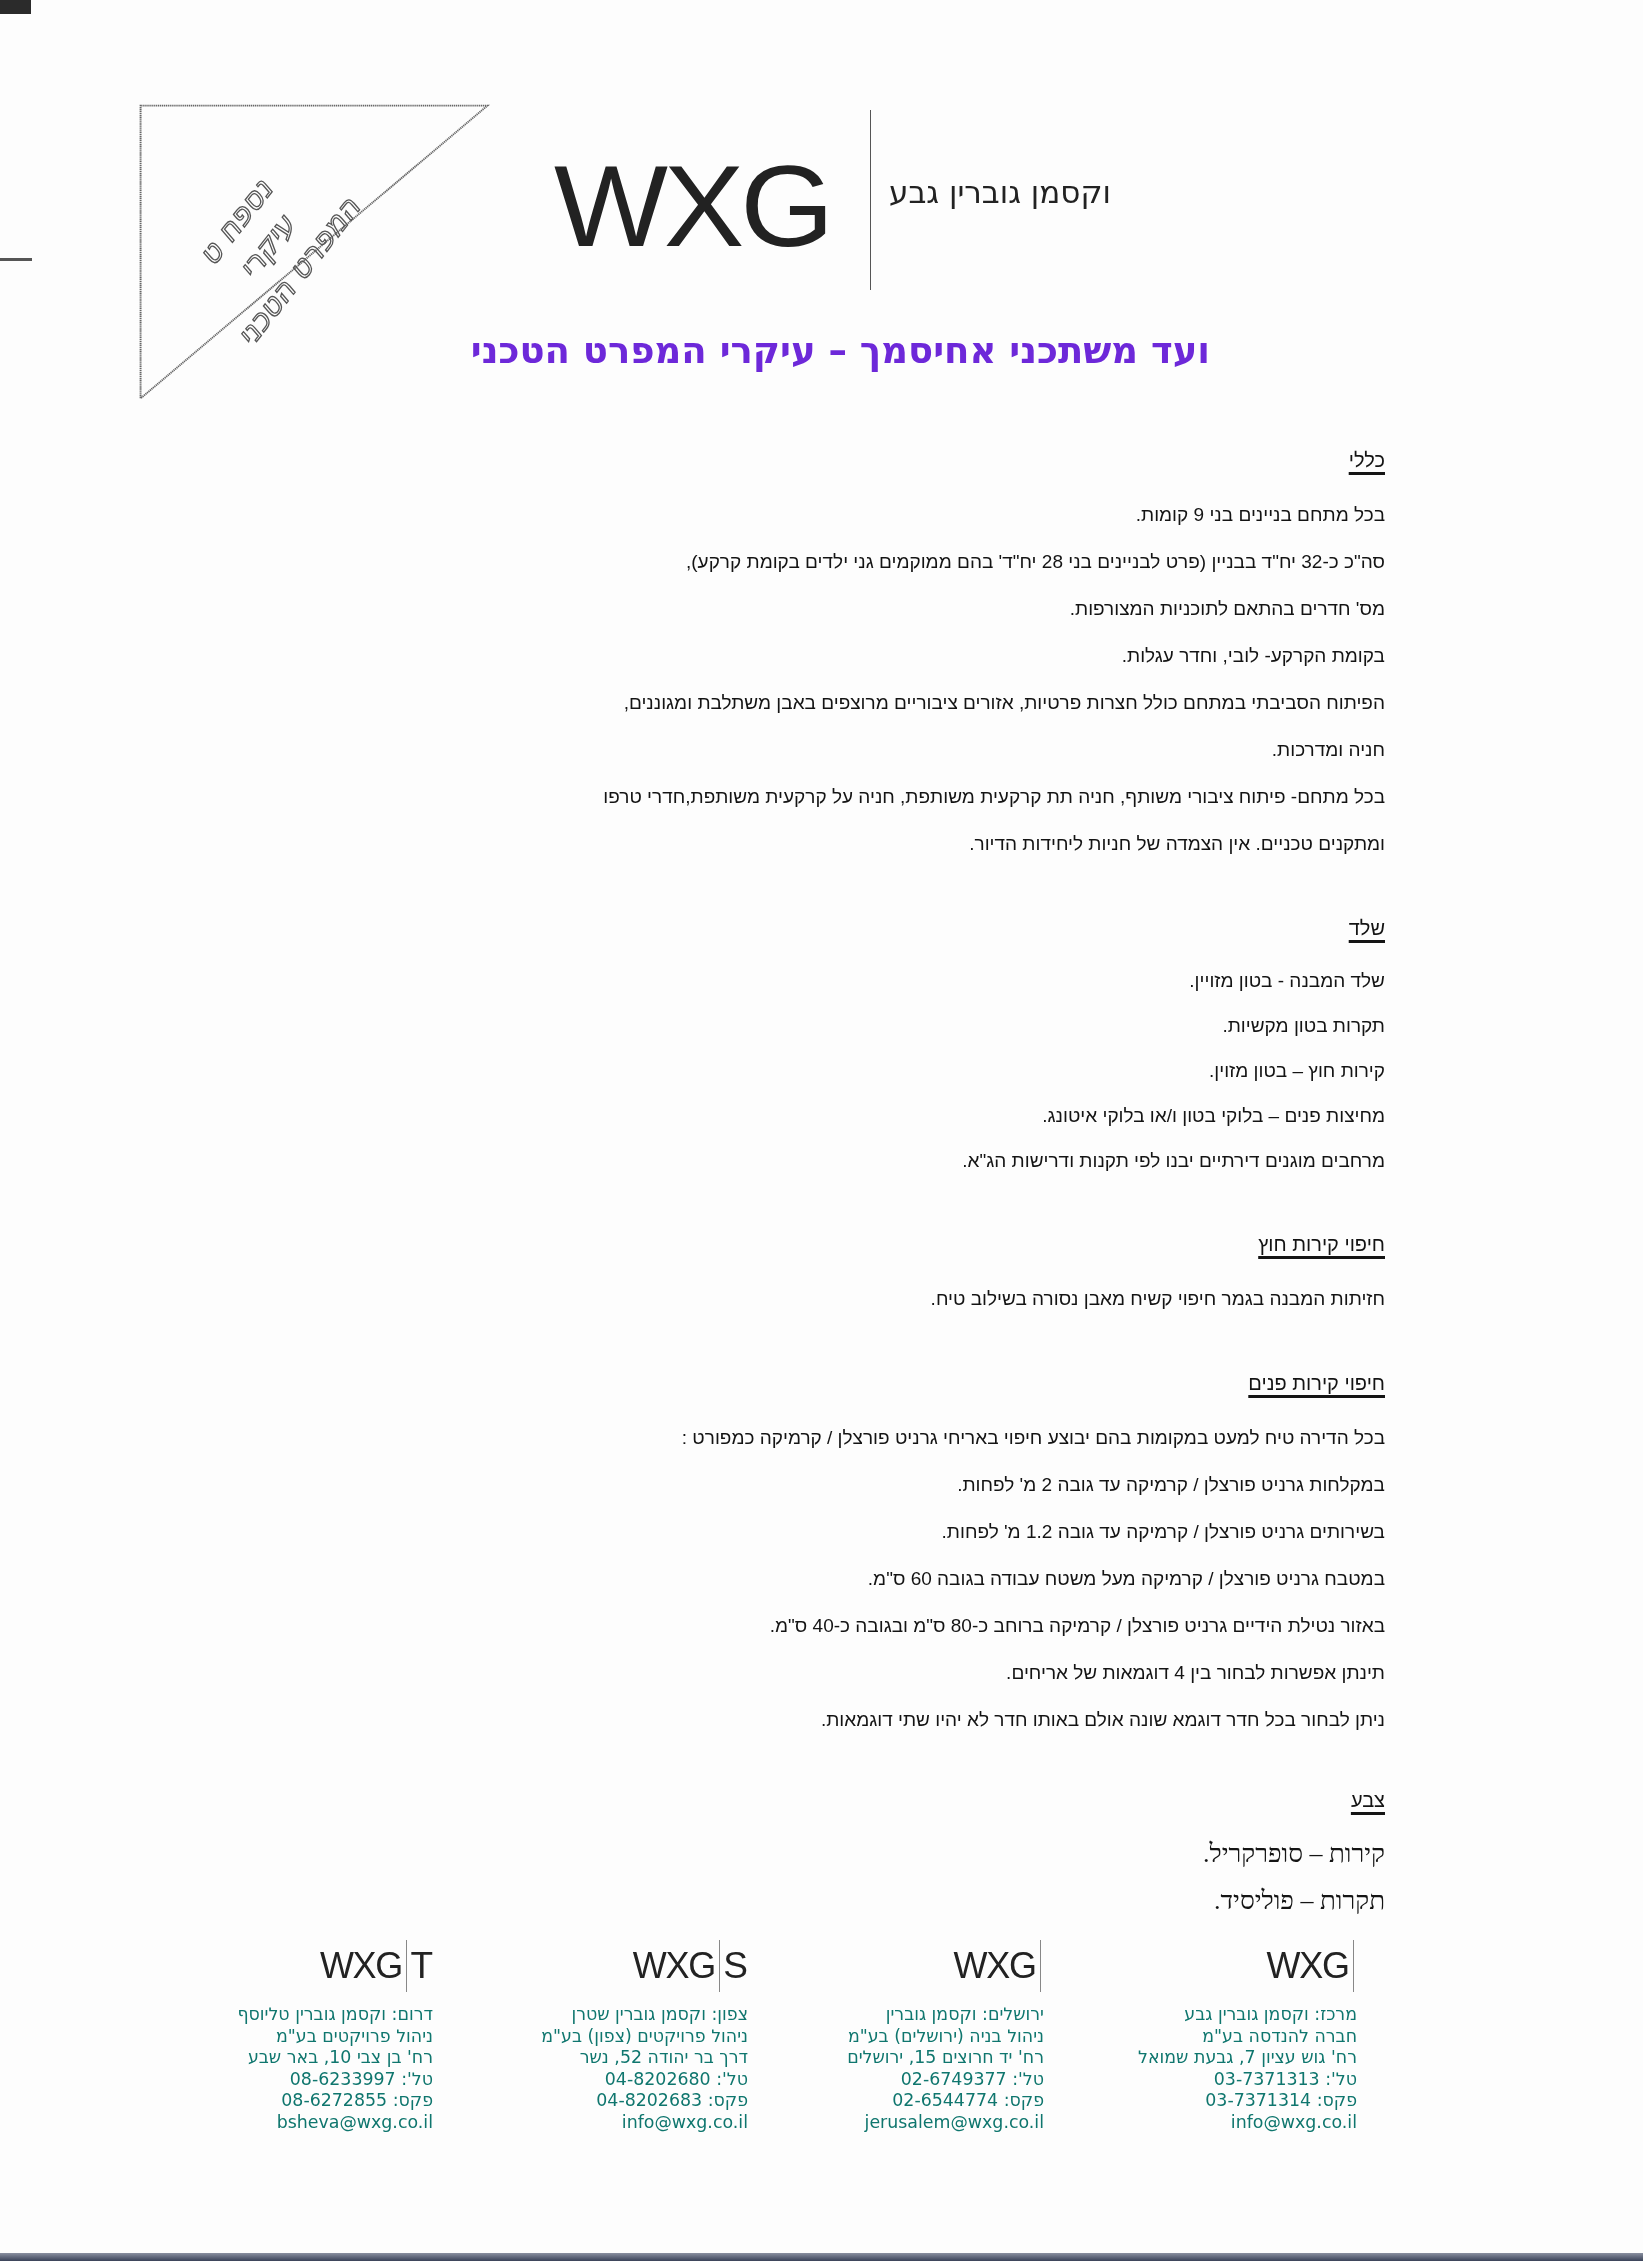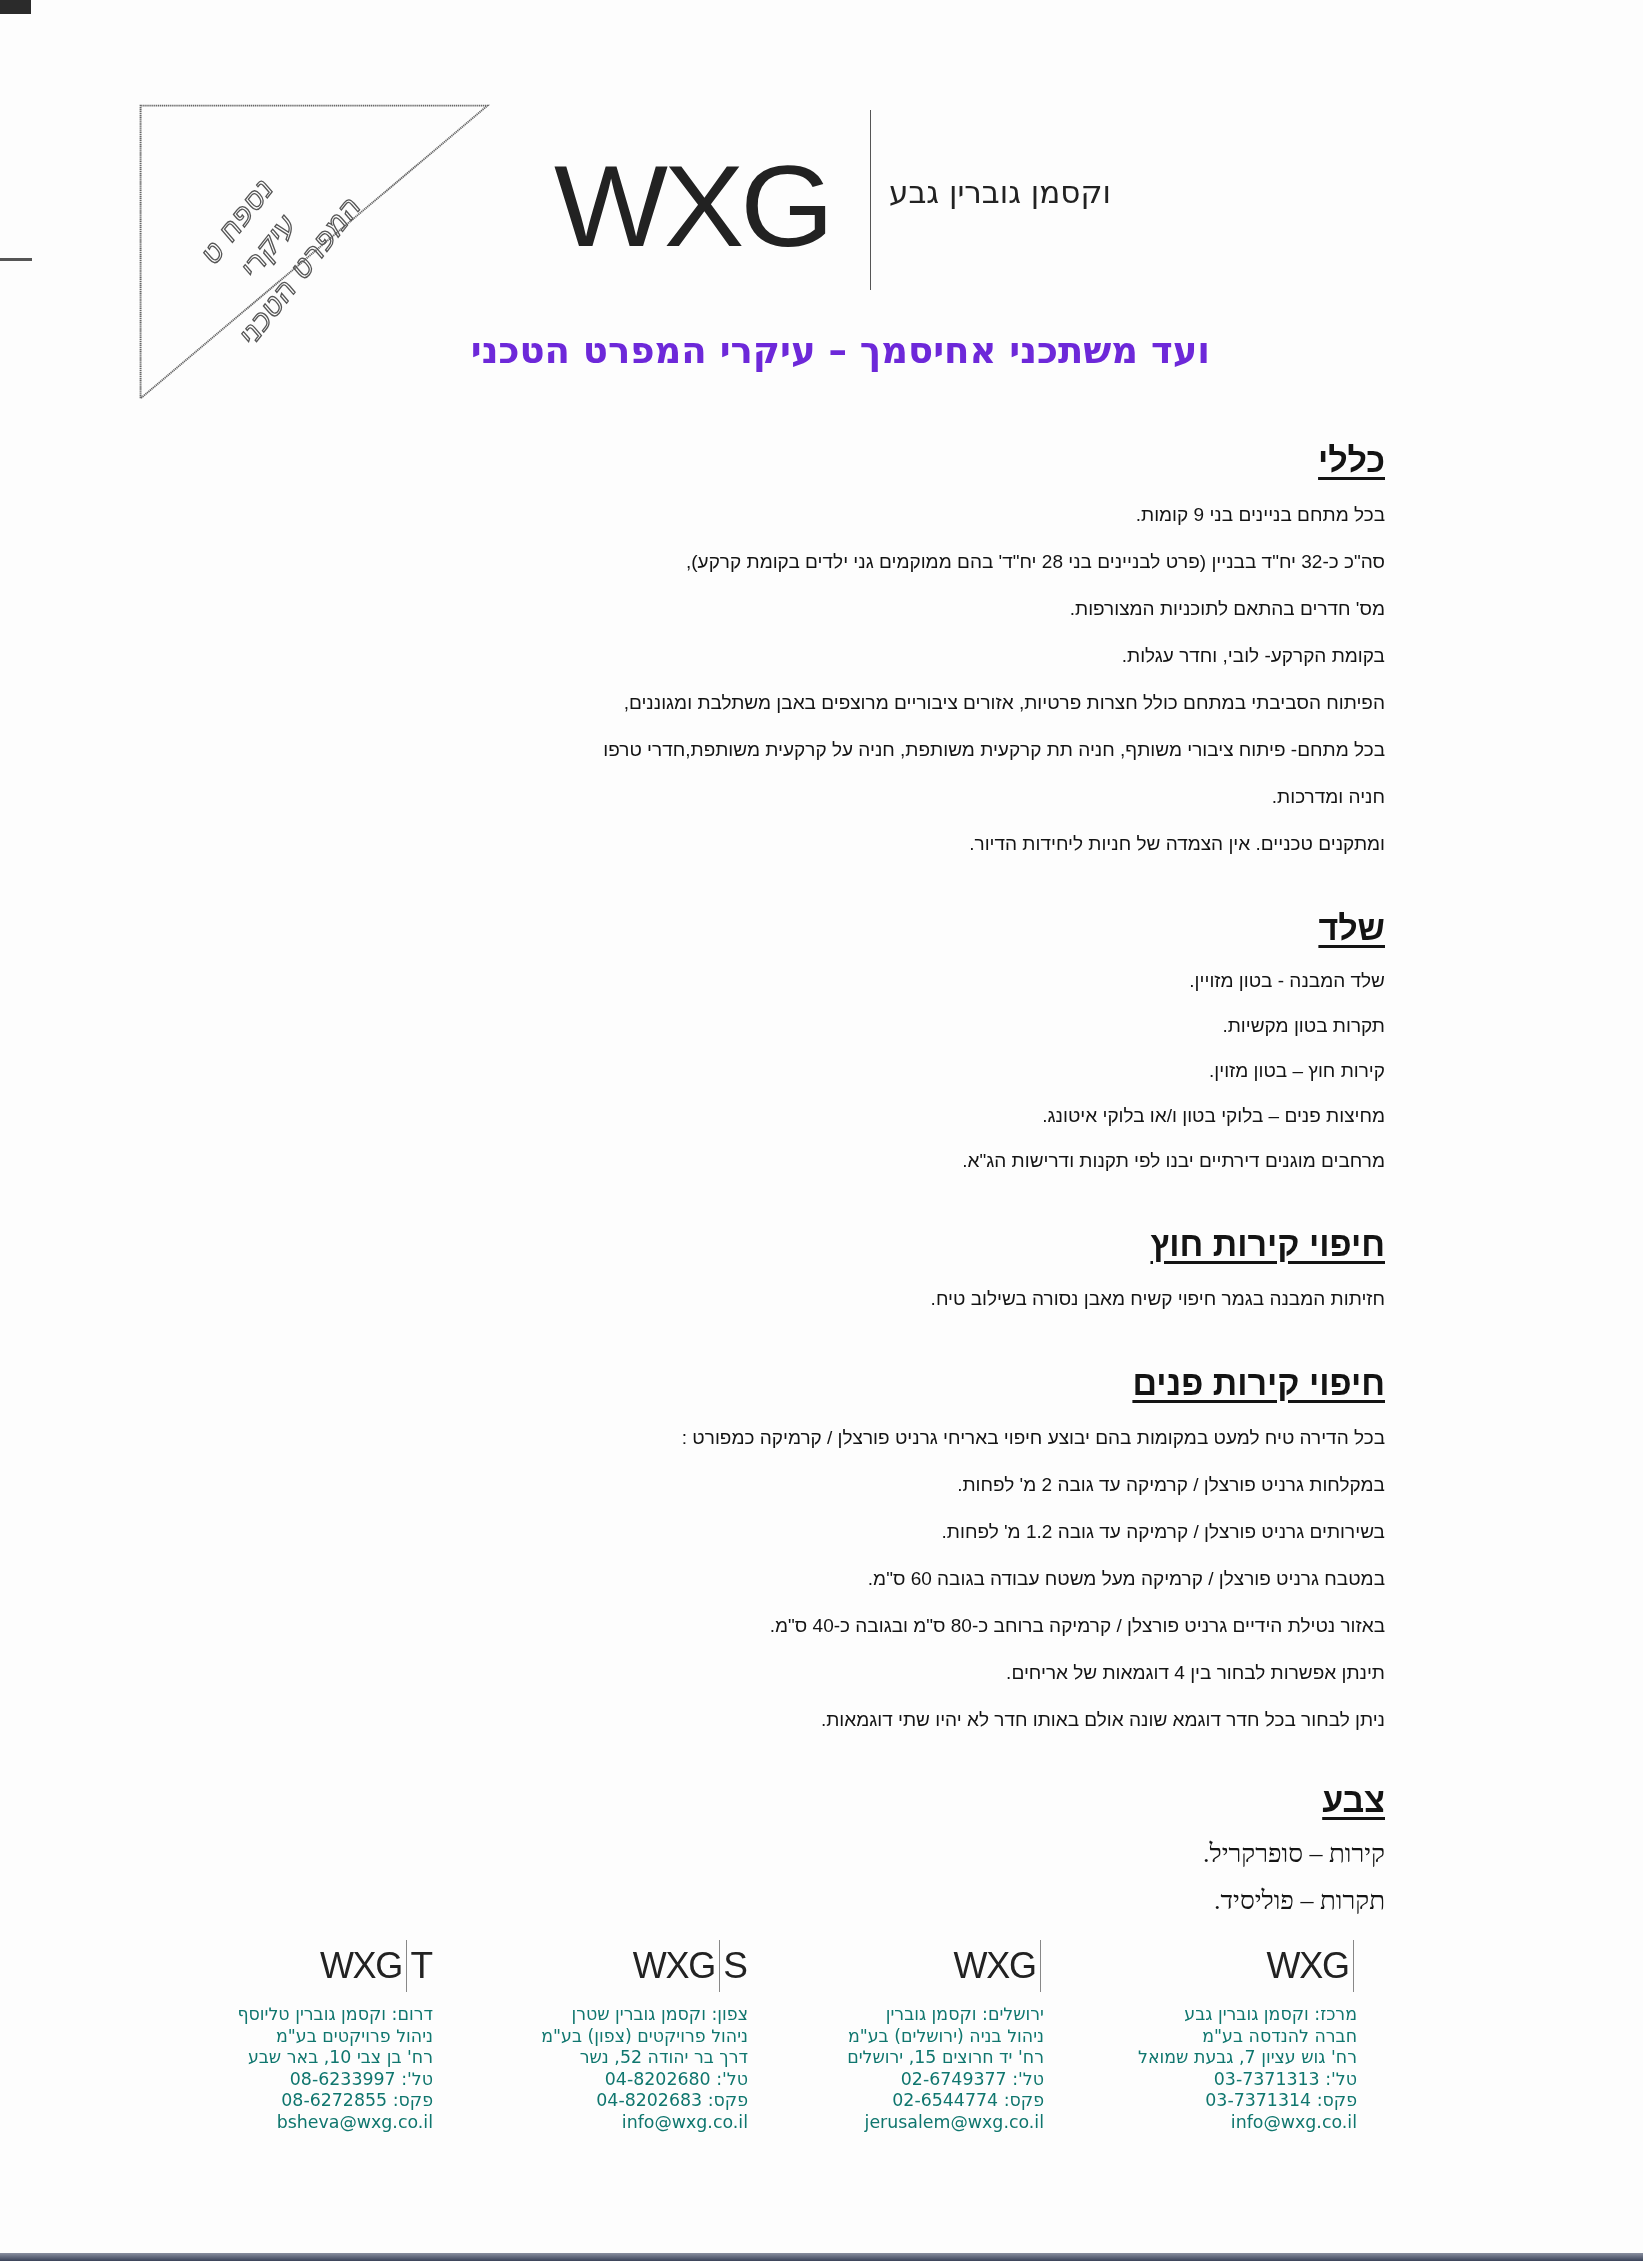--- a/index.html
+++ b/index.html
@@ -56,21 +56,21 @@
     position: absolute; right: 434px; top: 329px; direction: rtl; white-space: nowrap;
     font-family: "DejaVu Sans", sans-serif; font-weight: bold; font-size: 37px; color: #6d28d9;
   }
 
   .content {
     position: absolute; right: 259px; top: 438px; width: 1225px; direction: rtl; text-align: right;
     font-family: "Liberation Sans", "DejaVu Sans", sans-serif;
   }
   .section { margin: 0; }
   .section-heading {
-    display: inline-block; font-weight: bold; font-size: 34px; text-decoration: underline;
+    display: inline-block; font-weight: normal; font-size: 20px; text-decoration: underline;
     text-underline-offset: 5.2px; text-decoration-thickness: 2.6px; margin-bottom: 7.7px; line-height: 45px;
   }
   .line { font-size: 19px; line-height: 47px; white-space: nowrap; }
   .line.tall { line-height: 45px; }
   .gap { height: 39px; }
   .gap-small { height: 35px; }
   .paint .line { font-family: "Liberation Serif", serif; font-size: 26px; }
 
   
   .footer { position: absolute; top: 1940px; left: 0; width: 1644px; height: 213px; }
@@ -120,22 +120,22 @@
 
 <div class="content">
 
   <div class="section">
     <div class="section-heading">כללי</div>
     <div class="line">בכל מתחם בניינים בני 9 קומות.</div>
     <div class="line">סה"כ כ-32 יח"ד בבניין (פרט לבניינים בני 28 יח"ד' בהם ממוקמים גני ילדים בקומת קרקע),</div>
     <div class="line">מס' חדרים בהתאם לתוכניות המצורפות.</div>
     <div class="line">בקומת הקרקע- לובי, וחדר עגלות.</div>
     <div class="line">הפיתוח הסביבתי במתחם כולל חצרות פרטיות, אזורים ציבוריים מרוצפים באבן משתלבת ומגוננים,</div>
+    <div class="line">חניה ומדרכות.</div>
     <div class="line">בכל מתחם- פיתוח ציבורי משותף, חניה תת קרקעית משותפת, חניה על קרקעית משותפת,חדרי טרפו</div>
-    <div class="line">חניה ומדרכות.</div>
     <div class="line">ומתקנים טכניים. אין הצמדה של חניות ליחידות הדיור.</div>
   </div>
 
   <div class="gap"></div>
 
   <div class="section">
     <div class="section-heading">שלד</div>
     <div class="line tall">שלד המבנה - בטון מזויין.</div>
     <div class="line tall">תקרות בטון מקשיות.</div>
     <div class="line tall">קירות חוץ – בטון מזוין.</div>

